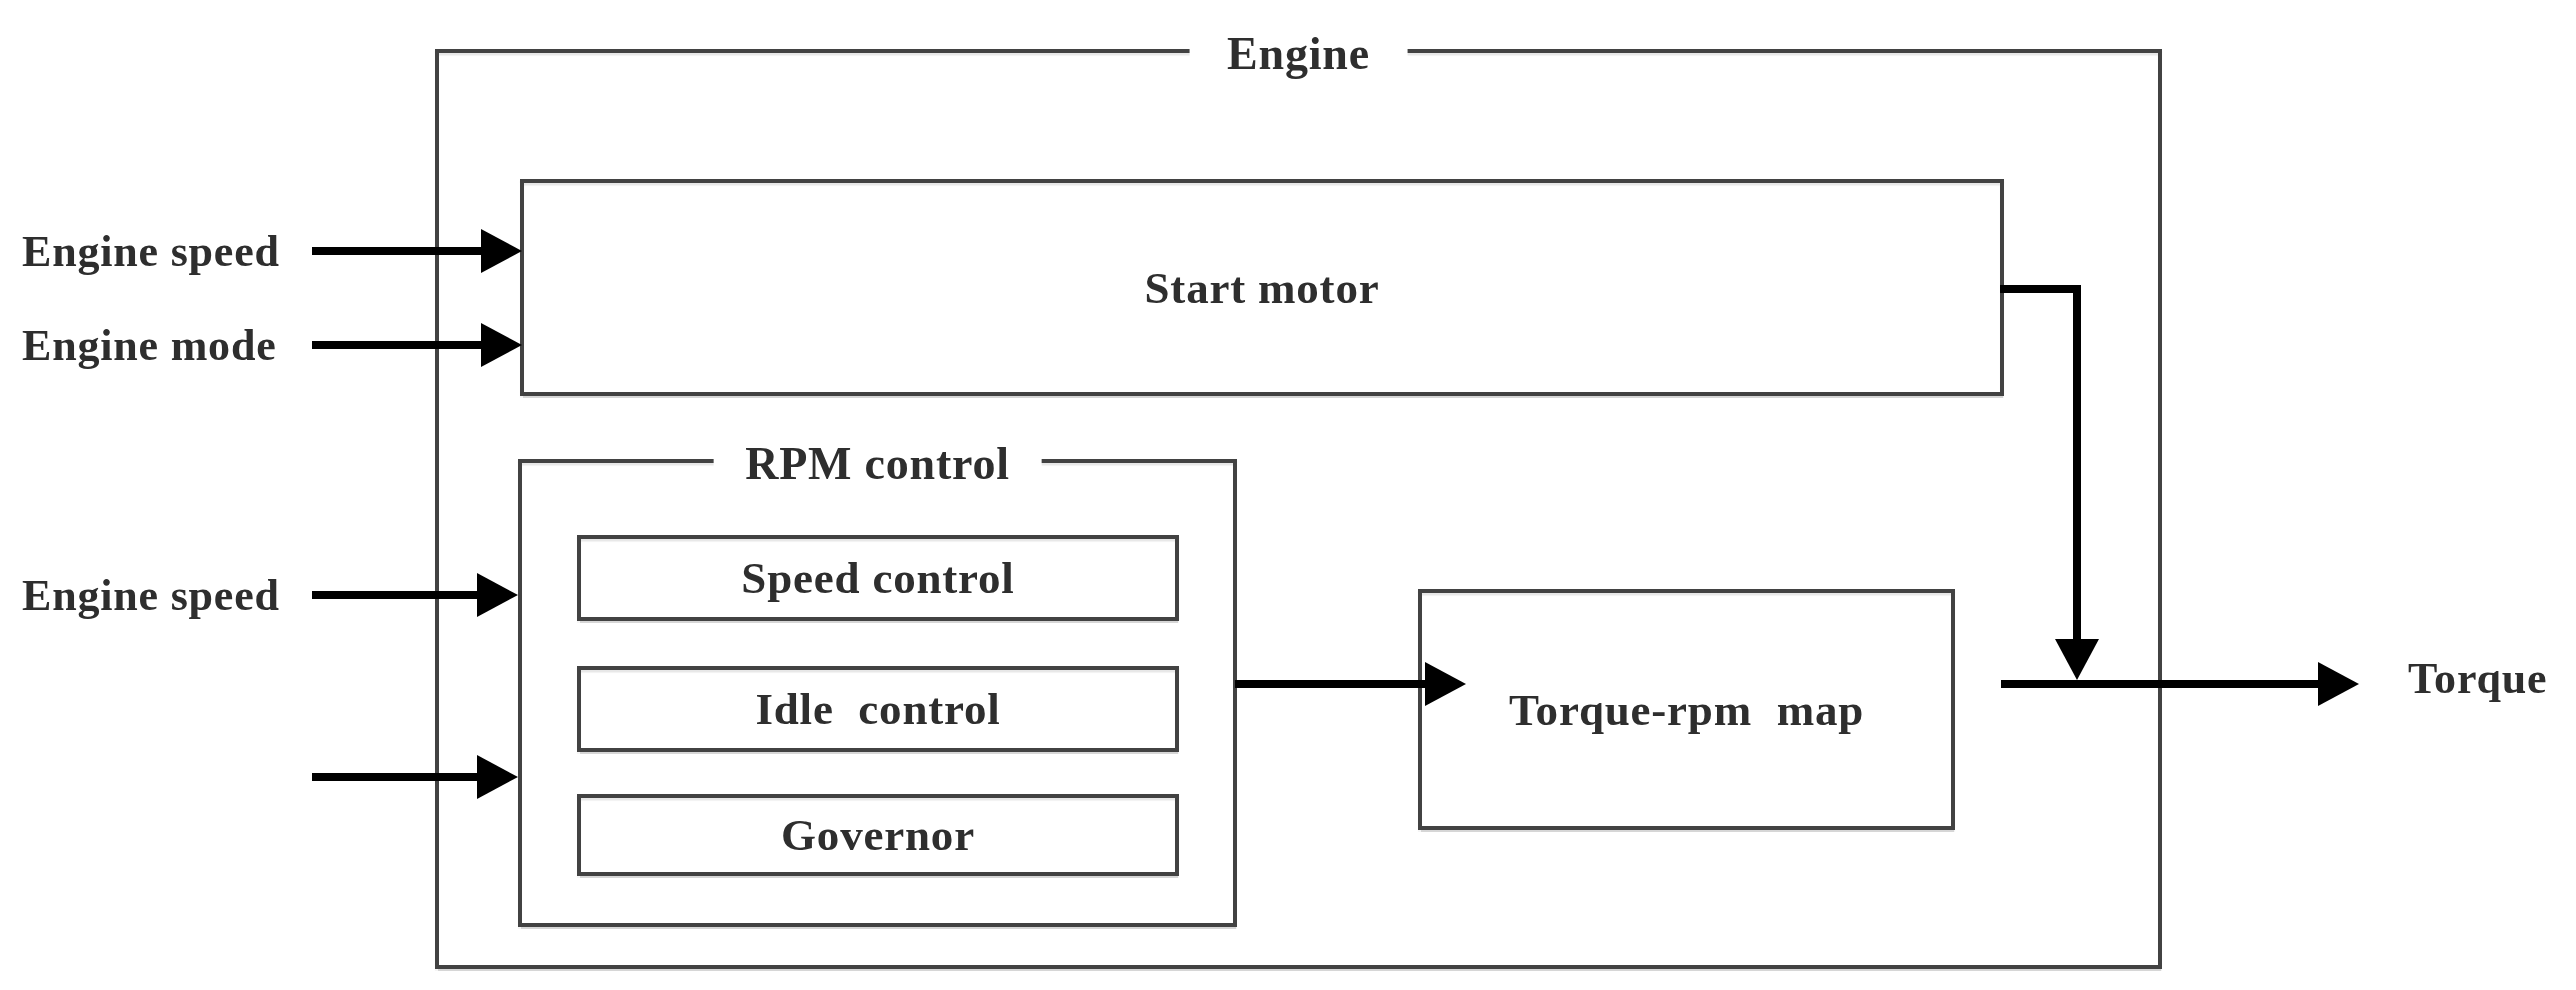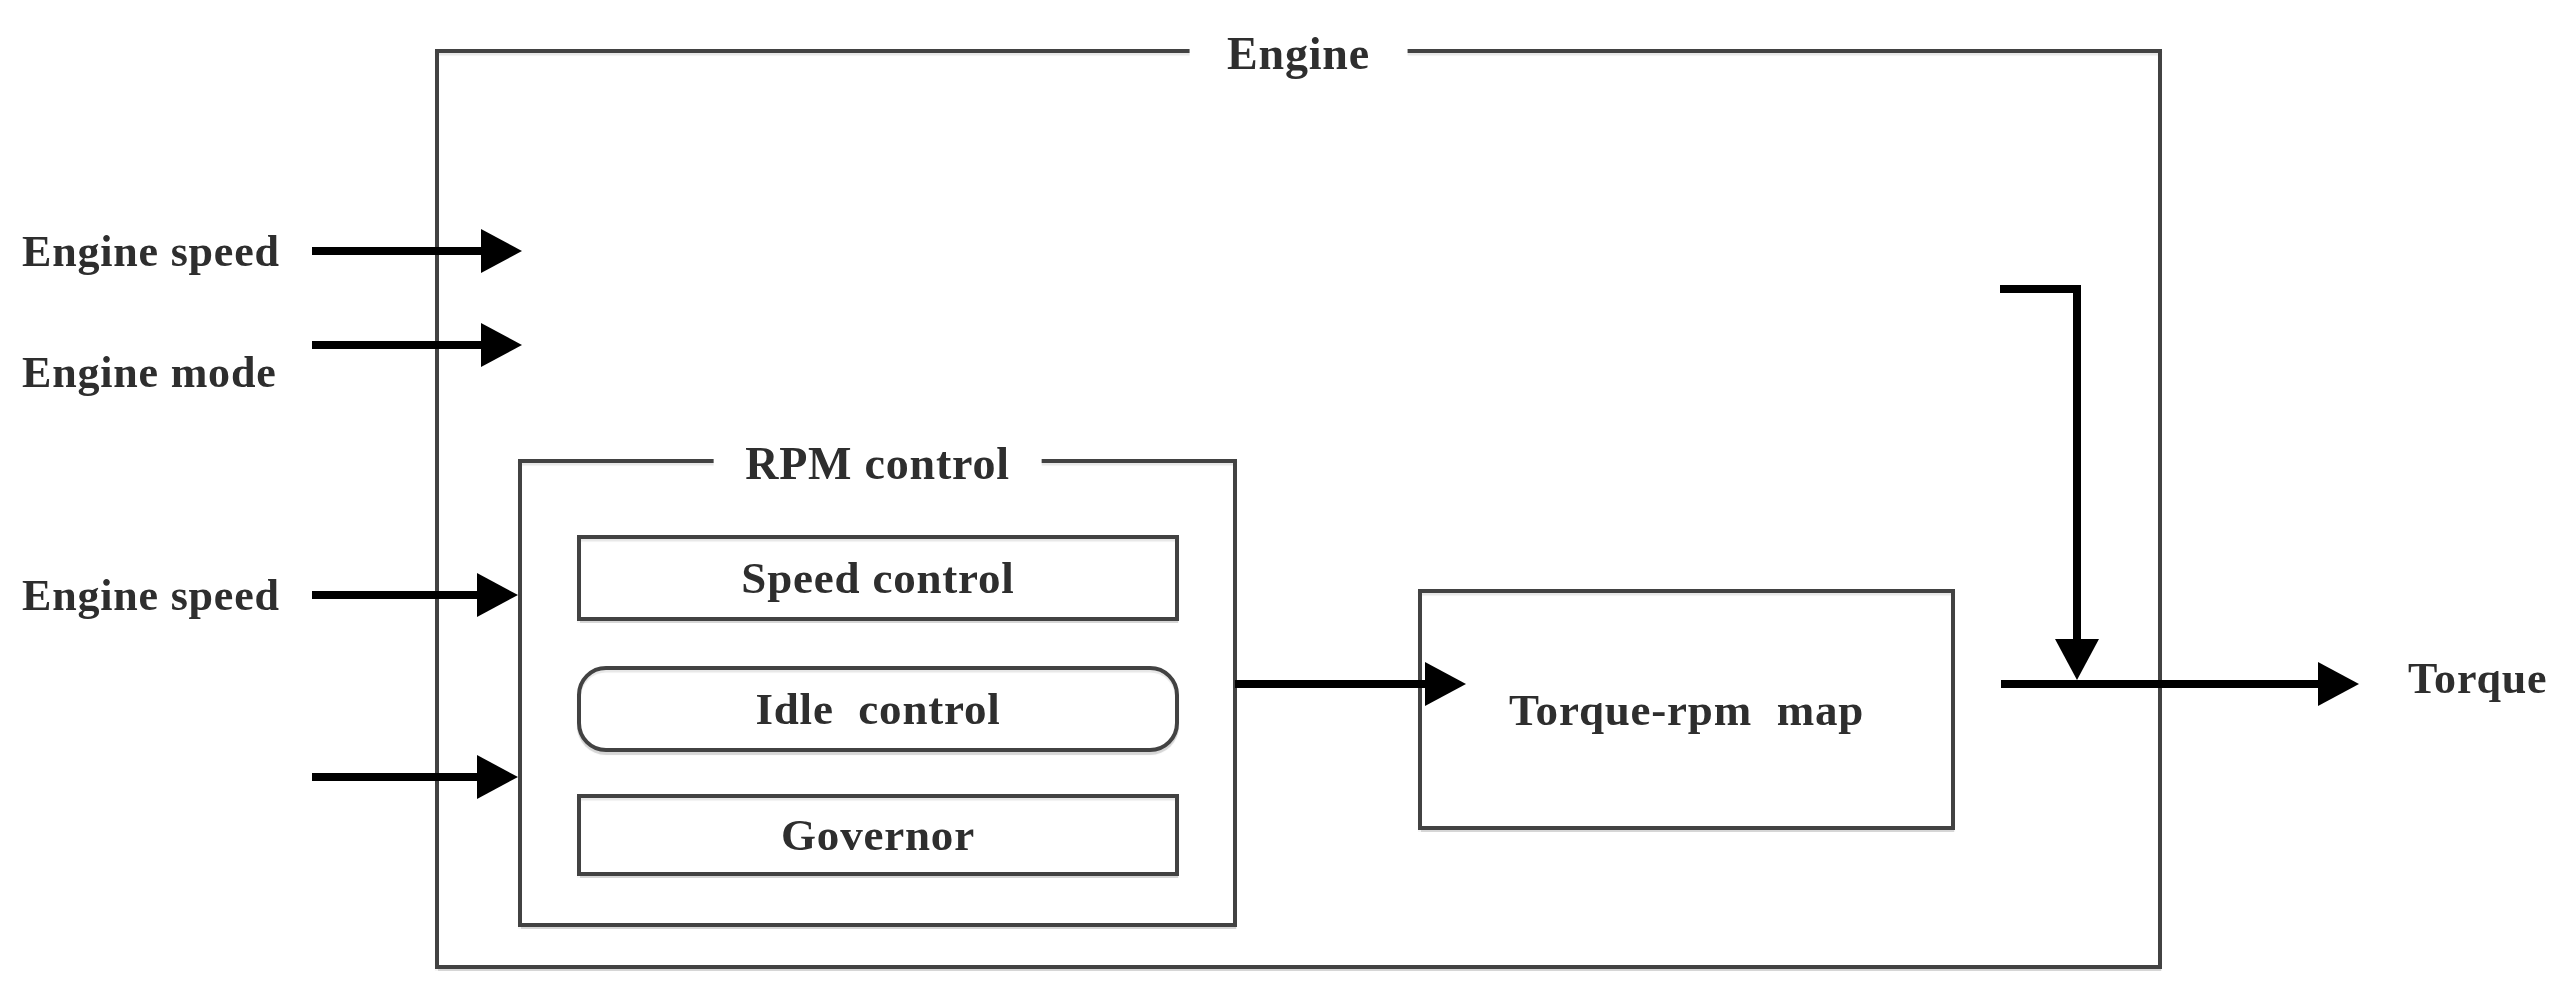--- a/index.html
+++ b/index.html
@@ -86,44 +86,47 @@
 </style>
 </head>
 <body>
 
 <div id="canvas">
 
   <div class="box" style="left:435px; top:49px; width:1727px; height:920px;">
     <span class="legend">Engine</span>
   </div>
 
+  <div class="box" style="left:520px; top:179px; width:1484px; height:217px;">
+    <span class="box-label">Start motor</span>
+  </div>
 
   <div class="box" style="left:518px; top:459px; width:719px; height:468px;">
     <span class="legend" style="padding:0 32px;">RPM control</span>
   </div>
 
   <div class="box" style="left:577px; top:535px; width:602px; height:86px;padding-left:46px;">
     <span class="box-label">Speed control</span>
   </div>
 
-  <div class="box" style="left:577px; top:666px; width:602px; height:86px;border-radius:29px;">
+  <div class="box" style="left:577px; top:666px; width:602px; height:86px;">
     <span class="box-label wide-space">Idle control</span>
   </div>
 
   <div class="box" style="left:577px; top:794px; width:602px; height:82px;">
     <span class="box-label">Governor</span>
   </div>
 
   <div class="box" style="left:1418px; top:589px; width:537px; height:241px;">
     <span class="box-label wide-space">Torque-rpm map</span>
   </div>
 
   <div class="io-label" style="left:22px; top:223px;">Engine speed</div>
 
-  <div class="io-label" style="left:22px; top:317px;margin-top:27px;">Engine mode</div>
+  <div class="io-label" style="left:22px; top:317px;">Engine mode</div>
 
   <div class="io-label" style="left:22px; top:567px;">Engine speed</div>
 
 
   <div class="io-label" style="left:2408px; top:650px;">Torque</div>
 
   <div class="shaft-h" style="left:312px; top:247px; width:172px;"></div>
   <div class="head-right" style="left:481px; top:229px;"></div>
 
   <div class="shaft-h" style="left:312px; top:341px; width:172px;"></div>

